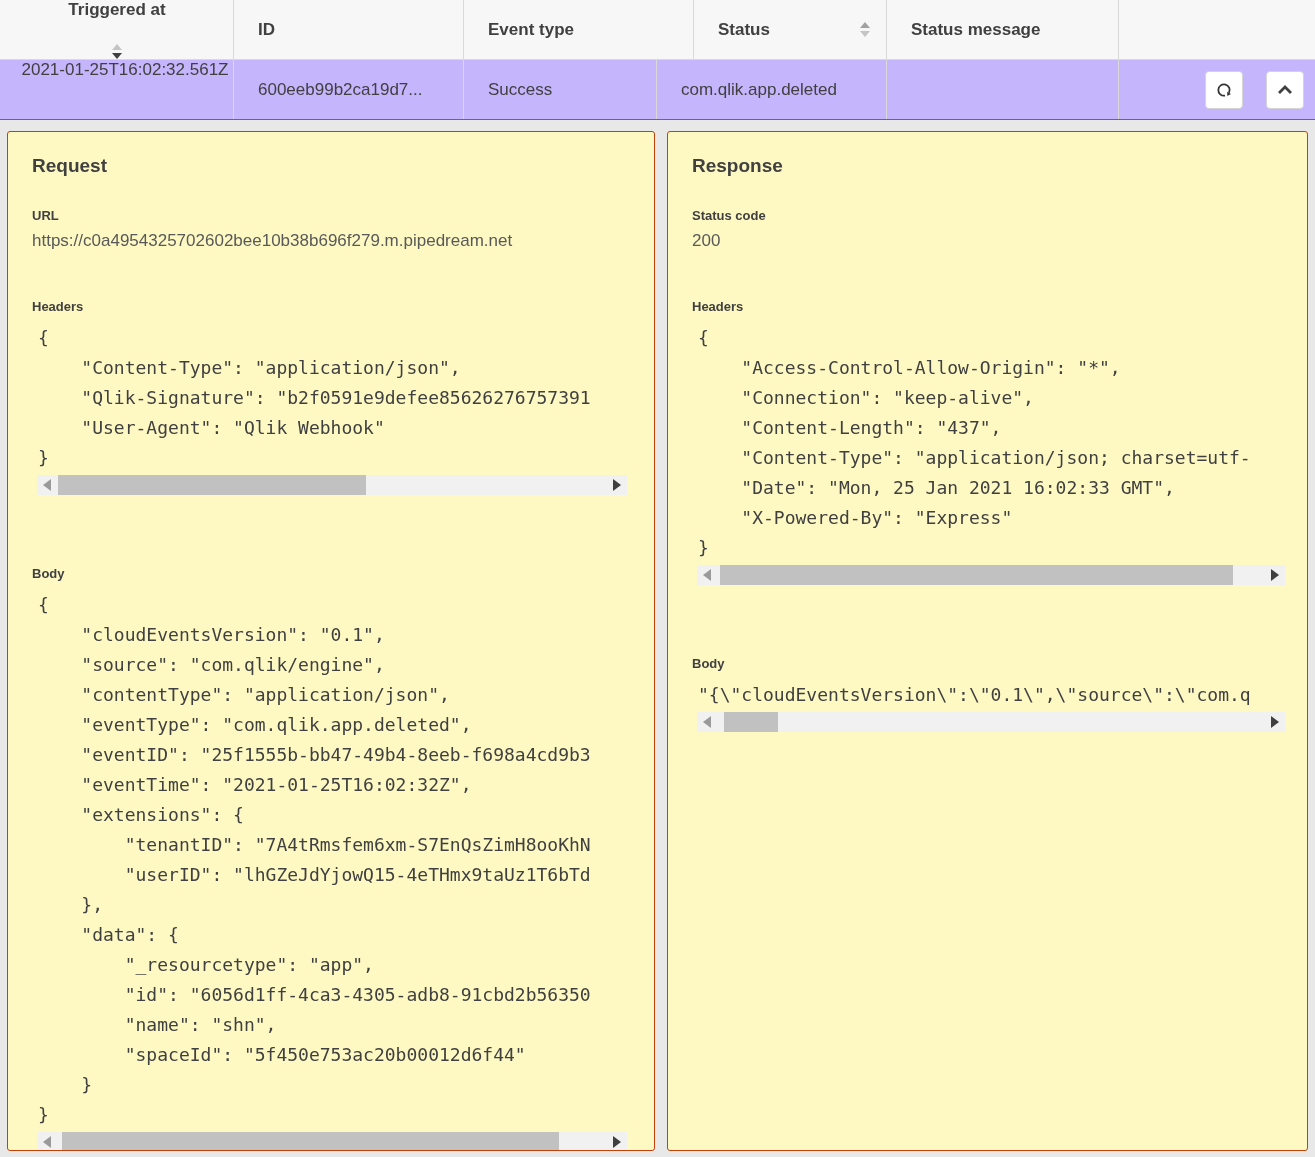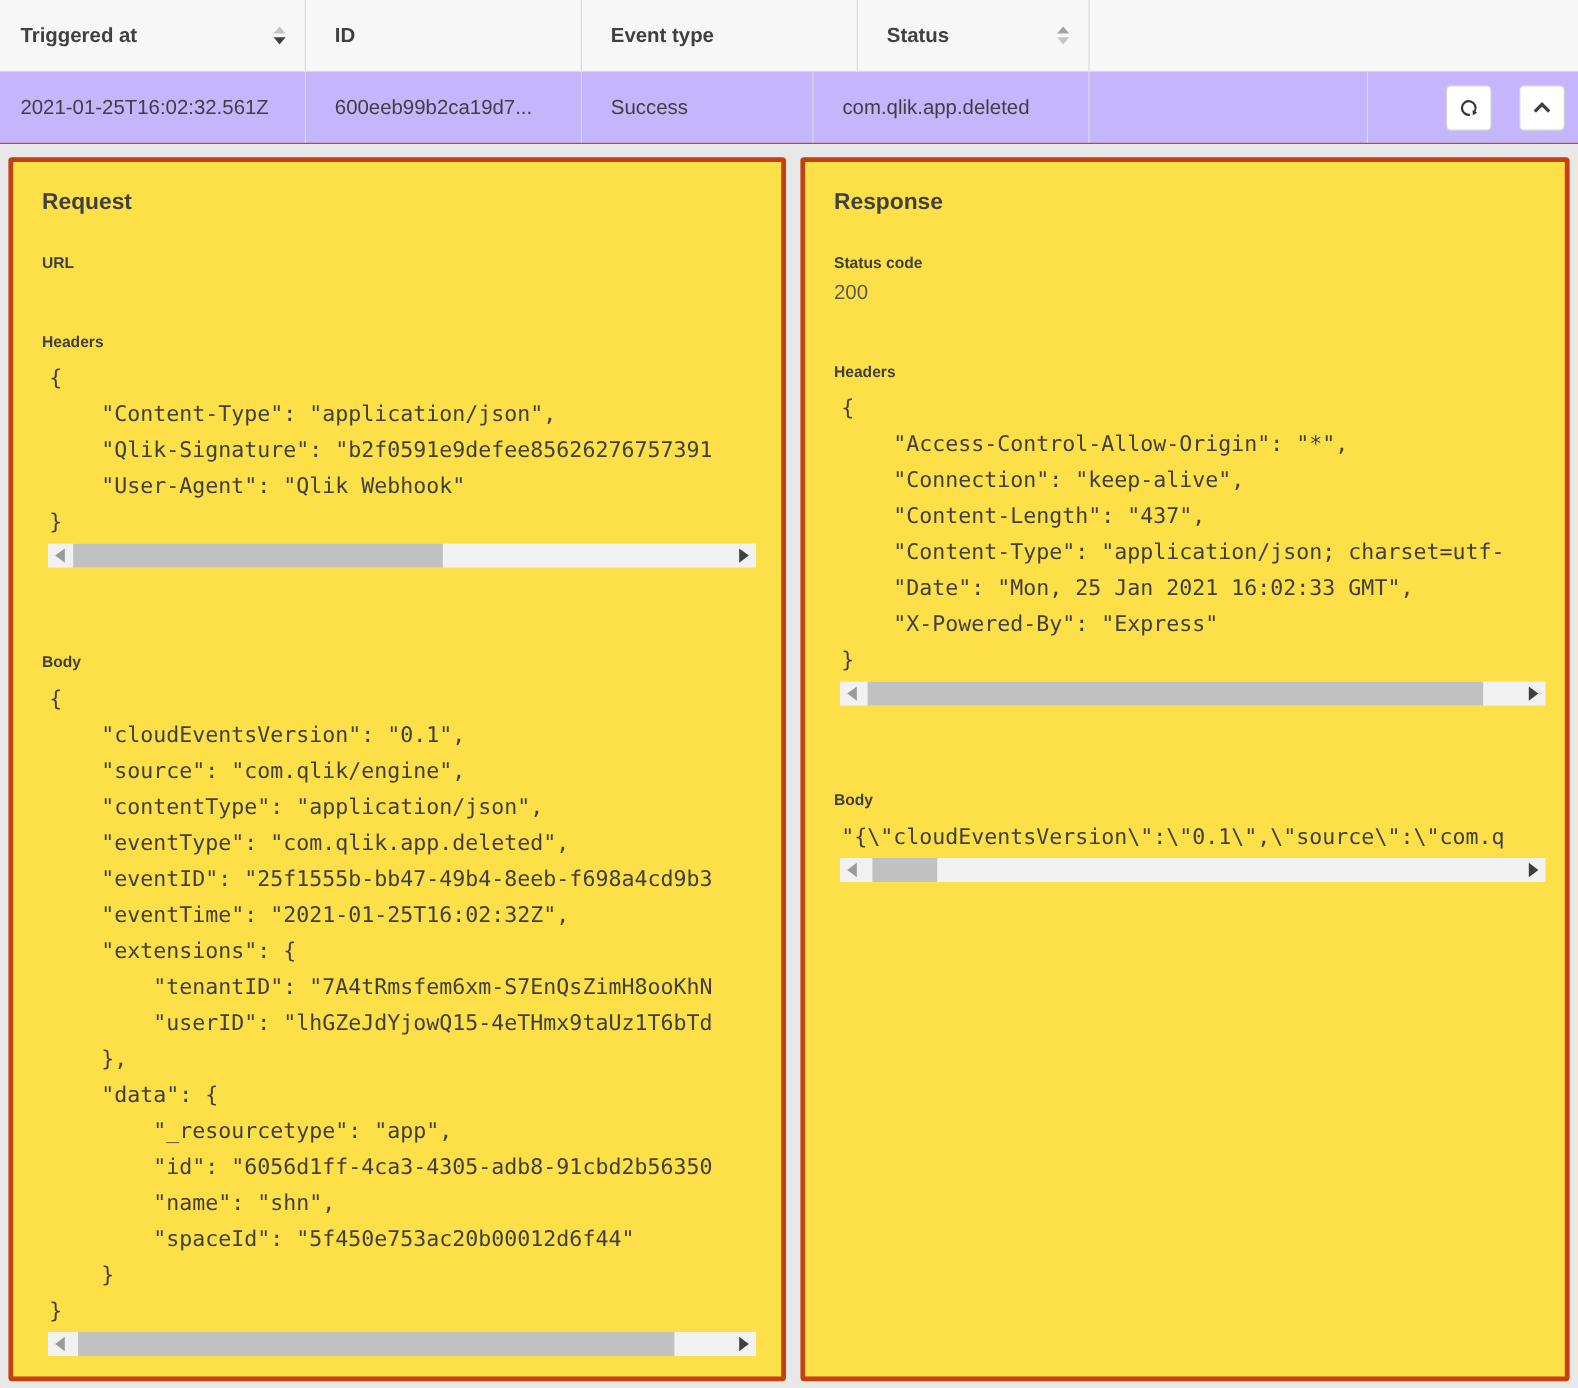--- a/index.html
+++ b/index.html
@@ -10,38 +10,38 @@
     color:#404040;
     -webkit-font-smoothing:antialiased;
   }
   
   .tbl{position:absolute;top:0;left:0;width:1315px;background:#fff;}
   .thead{display:flex;height:59px;background:#f7f7f7;border-bottom:1px solid #d9d9d9;}
   .trow{display:flex;height:59px;background:#c4b5fd;border-bottom:1px solid #a16207;}
   .cell{box-sizing:border-box;display:flex;align-items:center;padding-left:24px;
         border-right:1px solid #d9d9d9;font-size:17px;white-space:nowrap;overflow:hidden;}
   .cell.first{padding-left:17px;}
-  .cell.c1{width:255px;}
+  .cell.c1{width:234px;flex-direction:column;}
   .cell.c2{width:230px;}
   .cell.c3{width:230px;}
   .cell.c4{width:193px;}
   .cell.c5{width:232px;}
   .cell.c6{flex:1;border-right:none;justify-content:flex-end;padding-right:11px;gap:23px;}
   .thead .cell{font-weight:bold;color:#404040;}
   .thead .cell.sortable{justify-content:space-between;padding-right:16px;cursor:pointer;}
   .sorticon{display:flex;flex-direction:column;gap:3px;align-items:center;}
   .tri-up{width:0;height:0;border-left:5px solid transparent;border-right:5px solid transparent;border-bottom:6px solid #c4c4c4;}
   .tri-down{width:0;height:0;border-left:5px solid transparent;border-right:5px solid transparent;border-top:6px solid #c4c4c4;}
   .sort-desc .tri-down{border-top-color:#404040;}
   .sort-none .tri-up{border-bottom-color:#a2a2a2;}
   .iconbtn{width:38px;height:38px;box-sizing:border-box;border:1px solid #d4d4d4;border-radius:4px;
            background:#fff;display:flex;align-items:center;justify-content:center;cursor:pointer;padding:0;}
   
-  .panel{position:absolute;top:131px;box-sizing:border-box;background:#fde047;
-         border:4px solid #c2410c;border-radius:3px;padding:22px 24px 0 24px;overflow:hidden;}
+  .panel{position:absolute;top:131px;box-sizing:border-box;background:#fef9c3;
+         border:1px solid #c2410c;border-radius:3px;padding:22px 24px 0 24px;overflow:hidden;}
   .panel.left{left:7px;width:648px;height:1020px;}
   .panel.right{left:667px;width:641px;height:1020px;}
   .panel h2{margin:0;font-size:19px;line-height:24px;font-weight:bold;color:#404040;}
   .flabel{font-size:13px;line-height:22px;font-weight:bold;color:#404040;}
   .flabel.mt-url{margin-top:27px;}
   .flabel.mt-headers{margin-top:44px;}
   .flabel.mt-body{margin-top:68px;}
   .fvalue{font-size:17px;line-height:22px;color:#595959;margin-top:3px;white-space:nowrap;overflow:hidden;}
   .code{margin-top:5px;padding-left:6px;font-family:"DejaVu Sans Mono","Liberation Mono",monospace;
         font-size:18px;line-height:30px;color:#404040;white-space:pre;overflow:hidden;}
@@ -72,20 +72,23 @@
     <div class="cell c3">
       <span>Event type</span>
     </div>
     <div class="cell c4 sortable sort-none">
       <span>Status</span>
       <span class="sorticon">
           <span class="tri-up"></span>
           <span class="tri-down"></span>
         </span>
     </div>
+    <div class="cell c5">
+      <span>Status message</span>
+    </div>
     <div class="cell c6"></div>
   </div>
 
   <div class="trow">
     <div class="cell c1 first">
       <span>2021-01-25T16:02:32.561Z</span>
     </div>
     <div class="cell c2">
       <span>600eeb99b2ca19d7...</span>
     </div>
@@ -111,20 +114,21 @@
         </svg>
       </button>
     </div>
   </div>
 </div>
 
 <section class="panel left">
   <h2>Request</h2>
 
   <div class="flabel mt-url">URL</div>
+  <div class="fvalue">https://c0a4954325702602bee10b38b696f279.m.pipedream.net</div>
 
   <div class="flabel mt-headers">Headers</div>
   <div class="code">{
     "Content-Type": "application/json",
     "Qlik-Signature": "b2f0591e9defee85626276757391
     "User-Agent": "Qlik Webhook"
 }</div>
   <div class="hscroll w-left">
     <span class="arrow left"></span>
     <span class="thumb" style="left:21px;width:308px;"></span>

